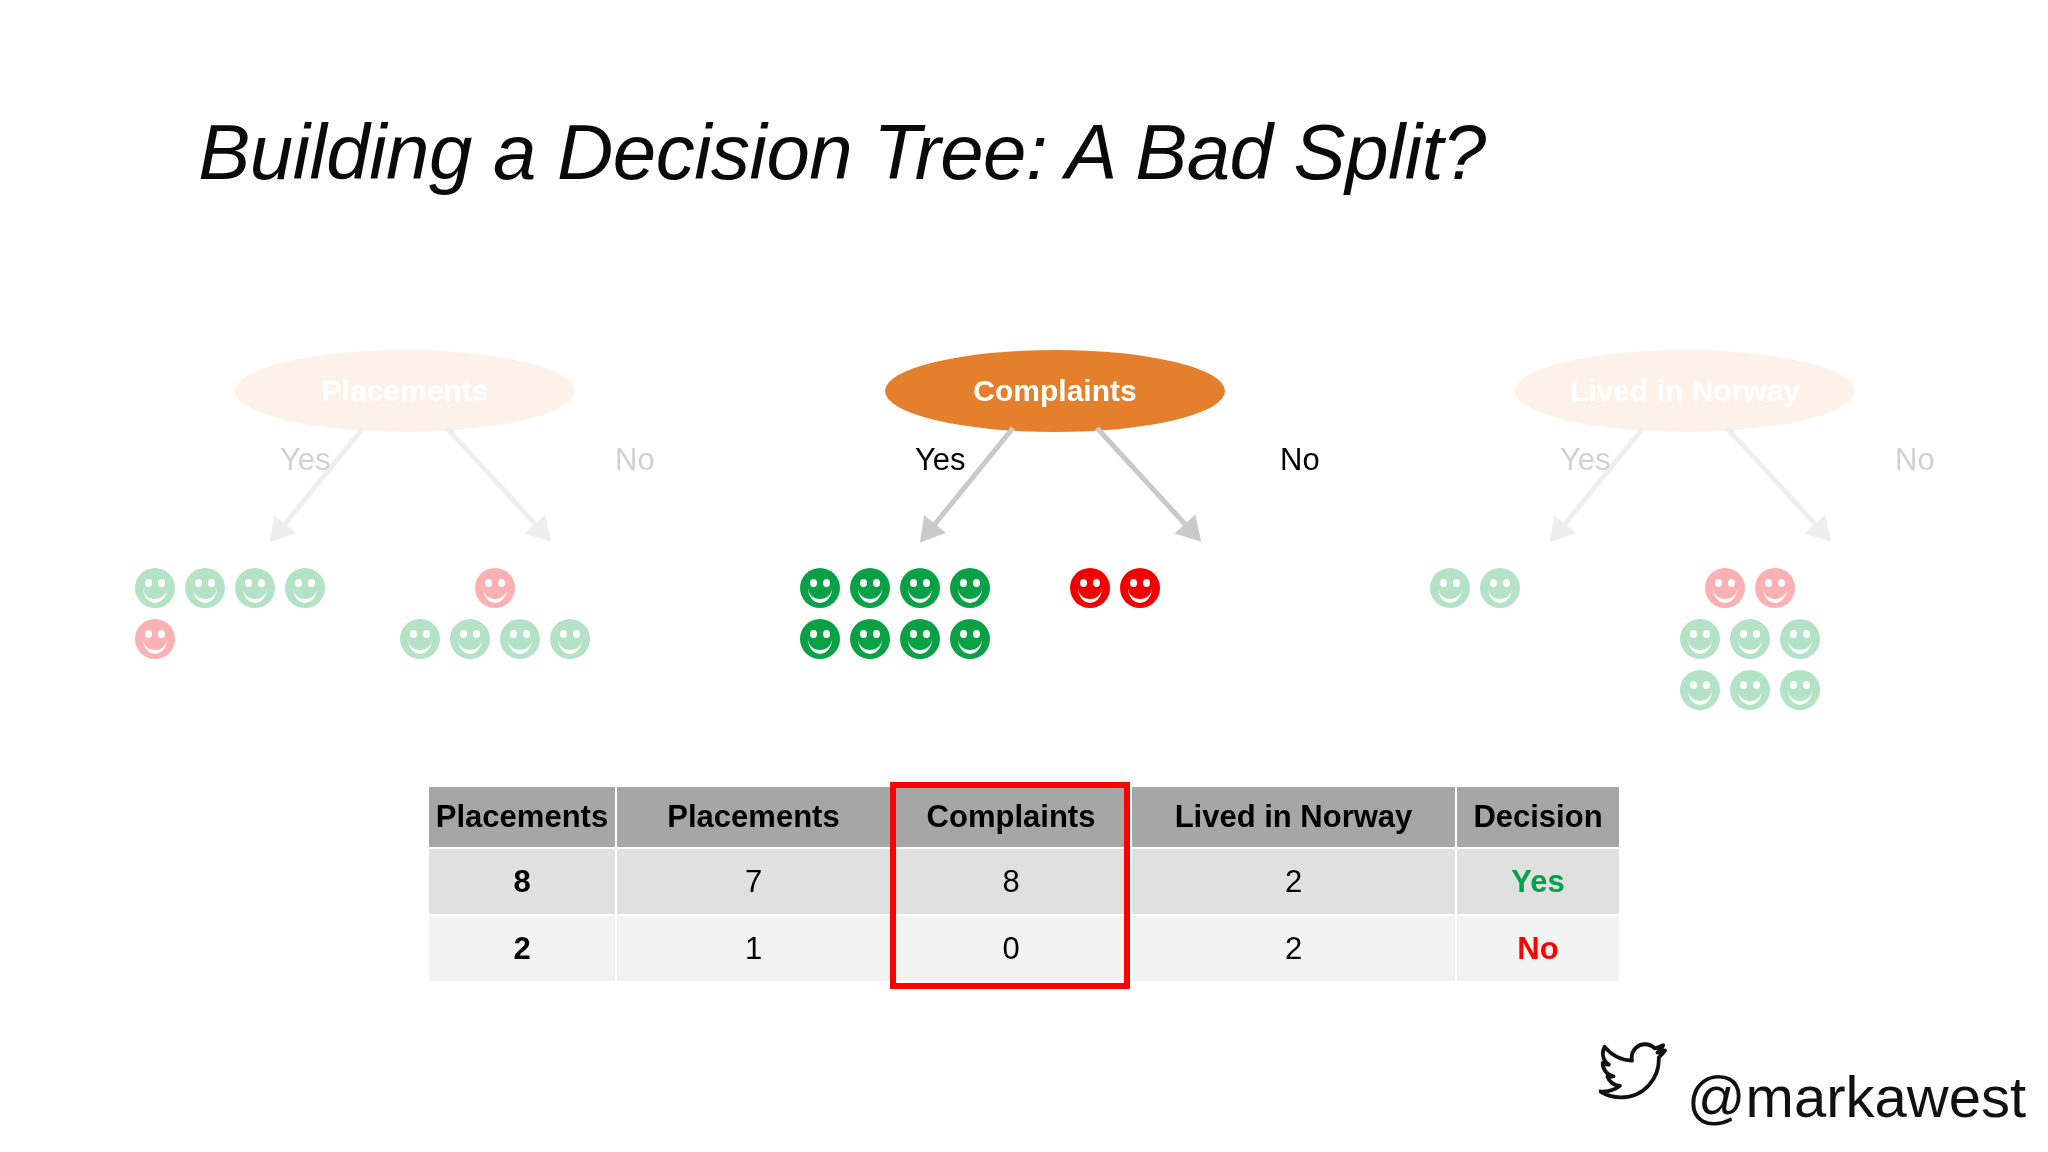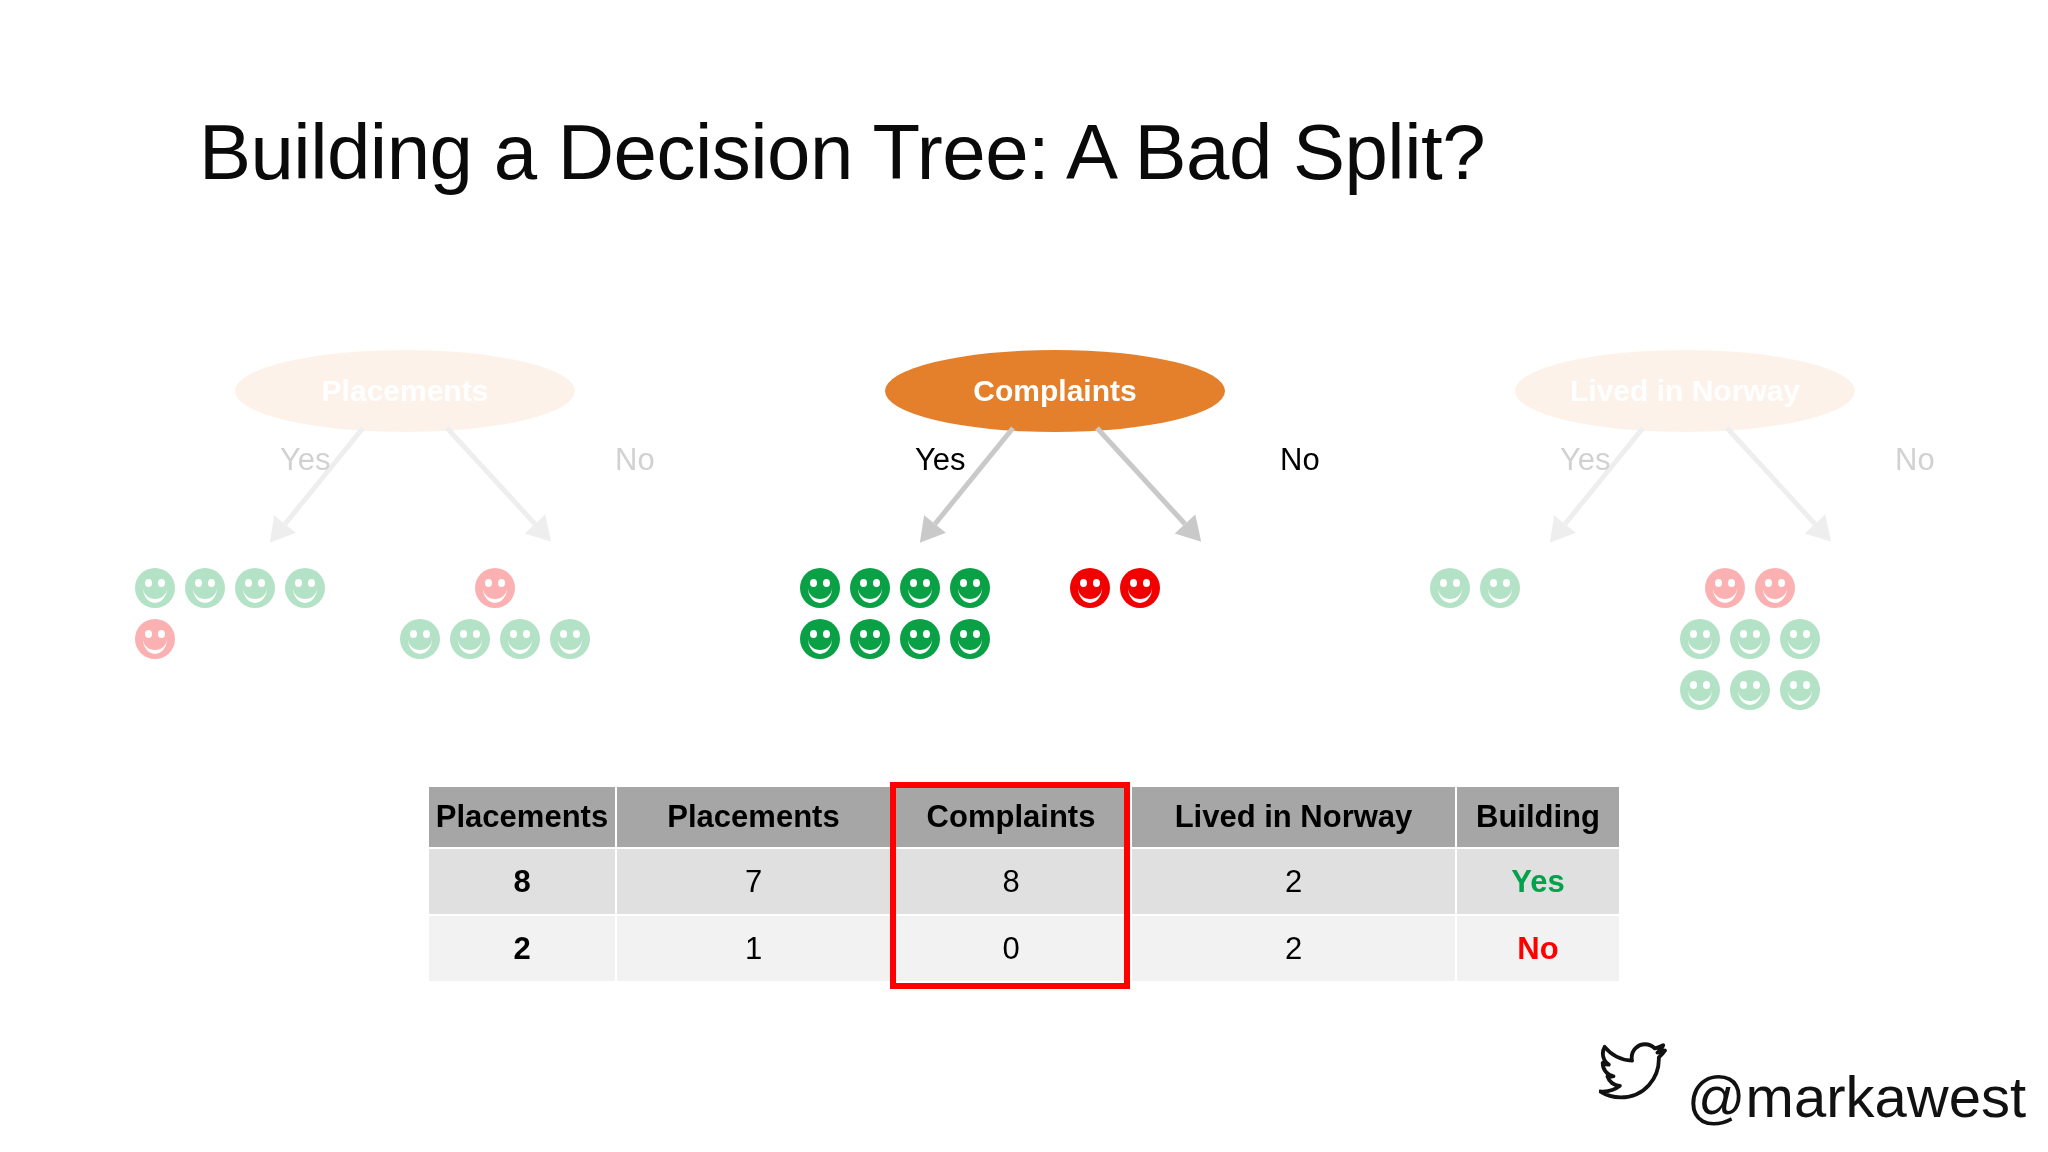--- a/index.html
+++ b/index.html
@@ -22,20 +22,21 @@
     left: 0;
     top: 112px;
     width: 1684px;
     text-align: center;
     font-size: 78px;
     font-weight: 400;
     letter-spacing: -0.5px;
     color: #0a0a0a;
     line-height: 1.05;
     white-space: nowrap;
+    font-style: italic;
   }
 
   
   .tree {
     position: absolute;
     top: 330px;
     width: 620px;
     height: 480px;
   }
   .tree.faded { opacity: 0.30; }
@@ -408,21 +409,21 @@
     </div>
   </div>
 
 <table id="data-table">
   <thead>
     <tr>
       <th style="width:188px">Placements</th>
       <th style="width:275px">Placements</th>
       <th style="width:240px">Complaints</th>
       <th style="width:325px">Lived in Norway</th>
-      <th style="width:164px">Building</th>
+      <th style="width:164px">Decision</th>
     </tr>
   </thead>
   <tbody>
     <tr>
       <td class="bold-cell">8</td>
       <td>7</td>
       <td>8</td>
       <td>2</td>
       <td class="payrise-yes">Yes</td>
     </tr>

